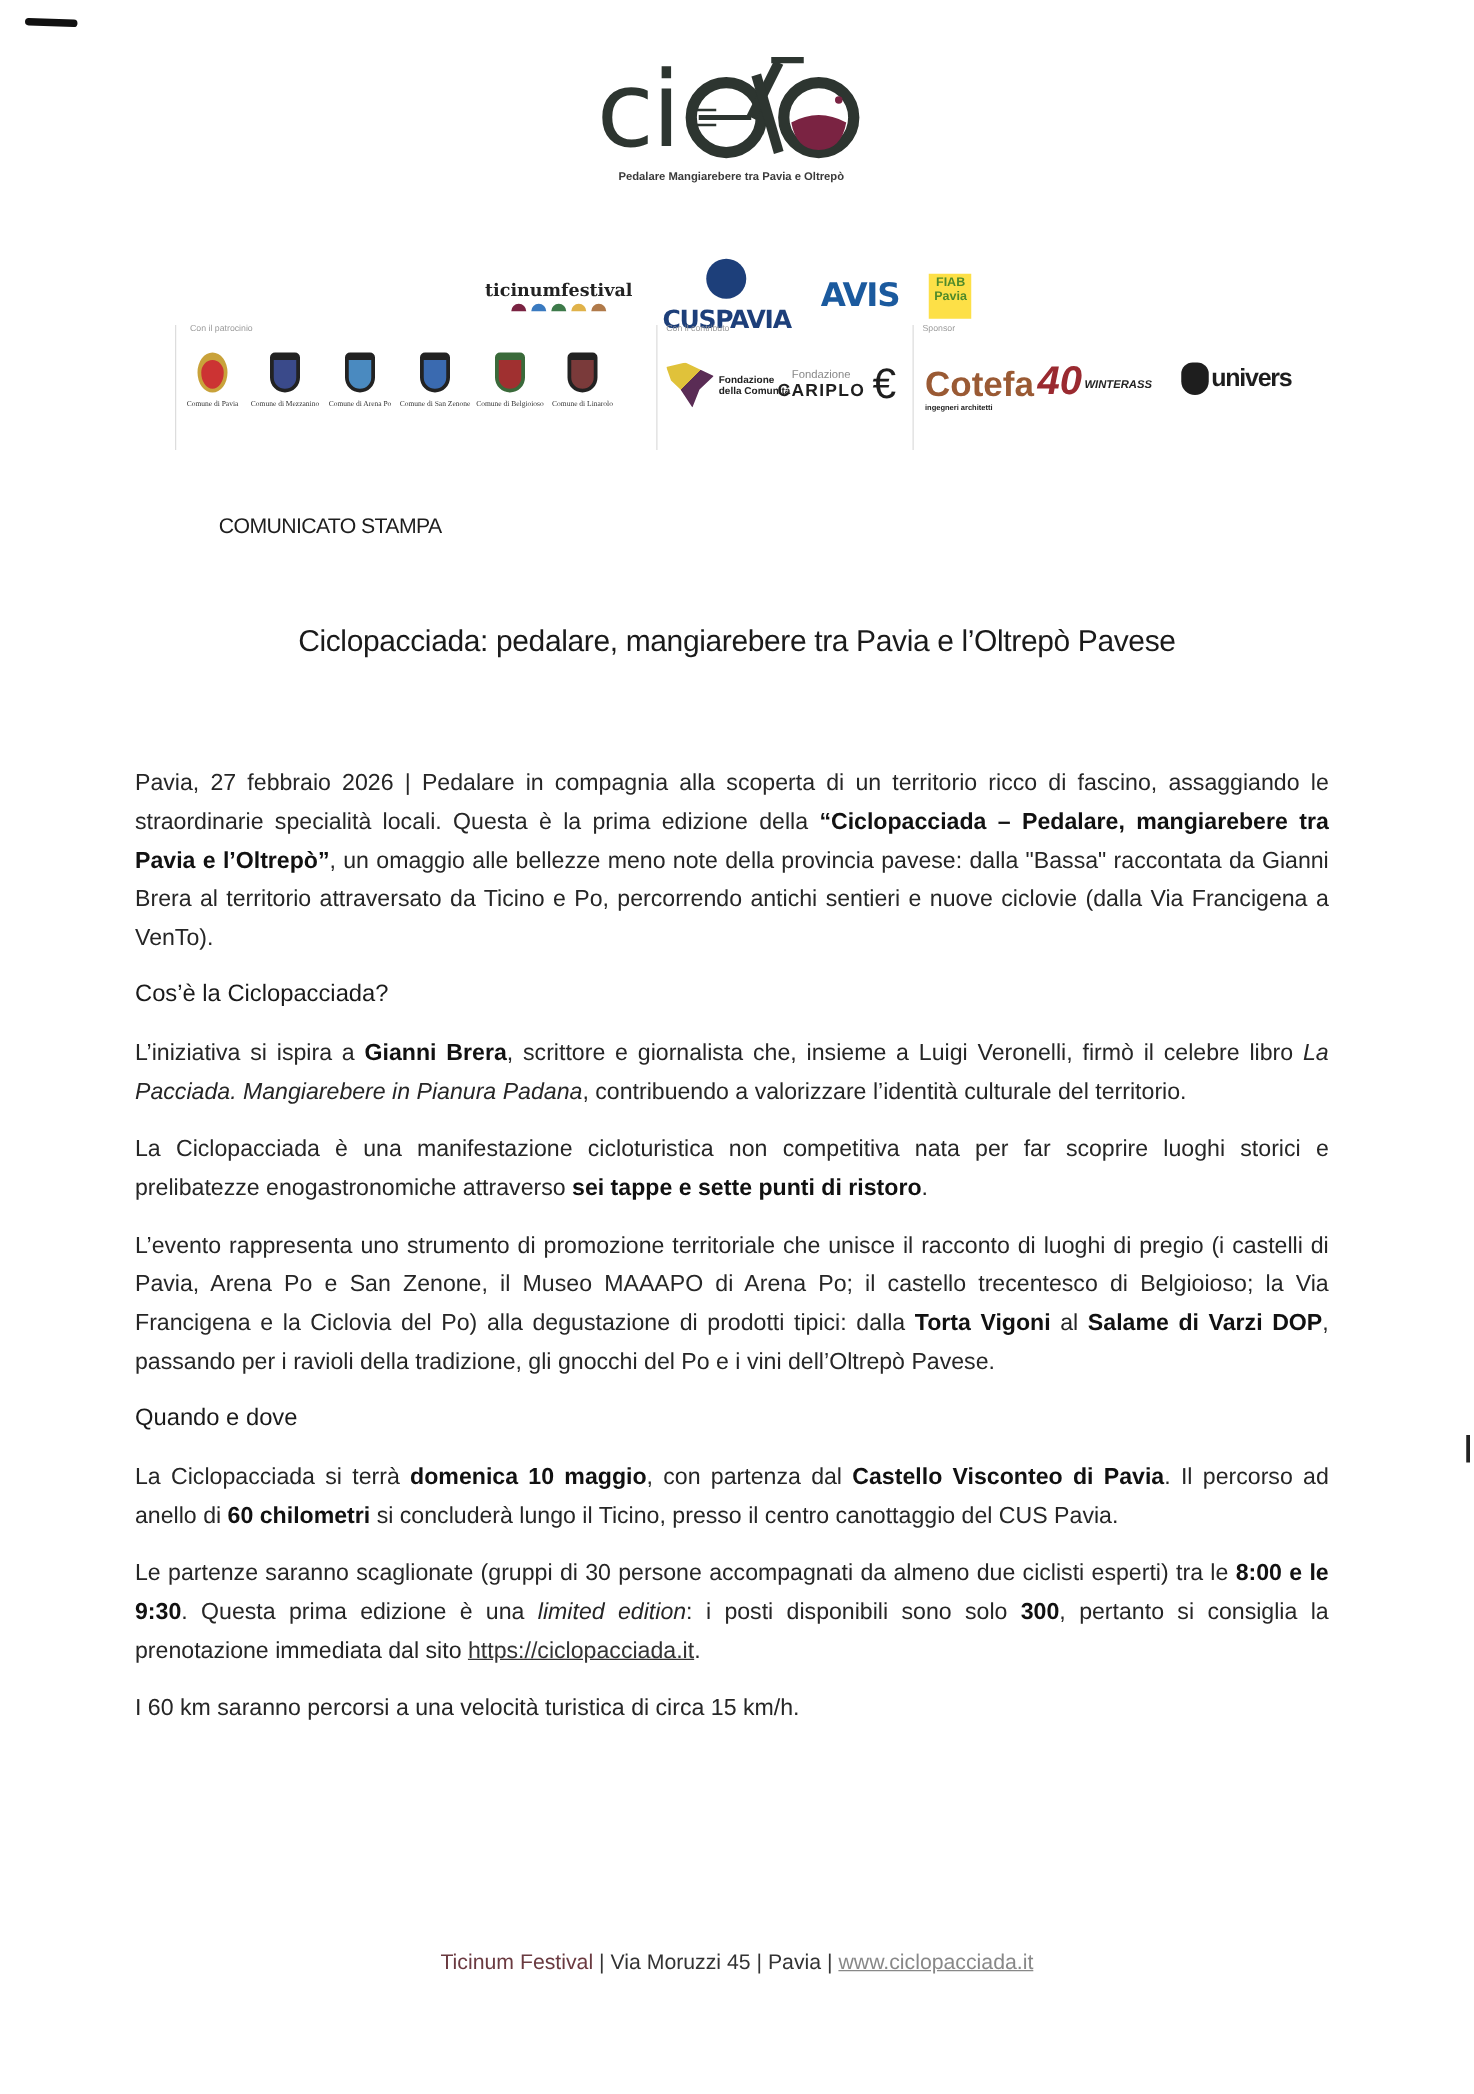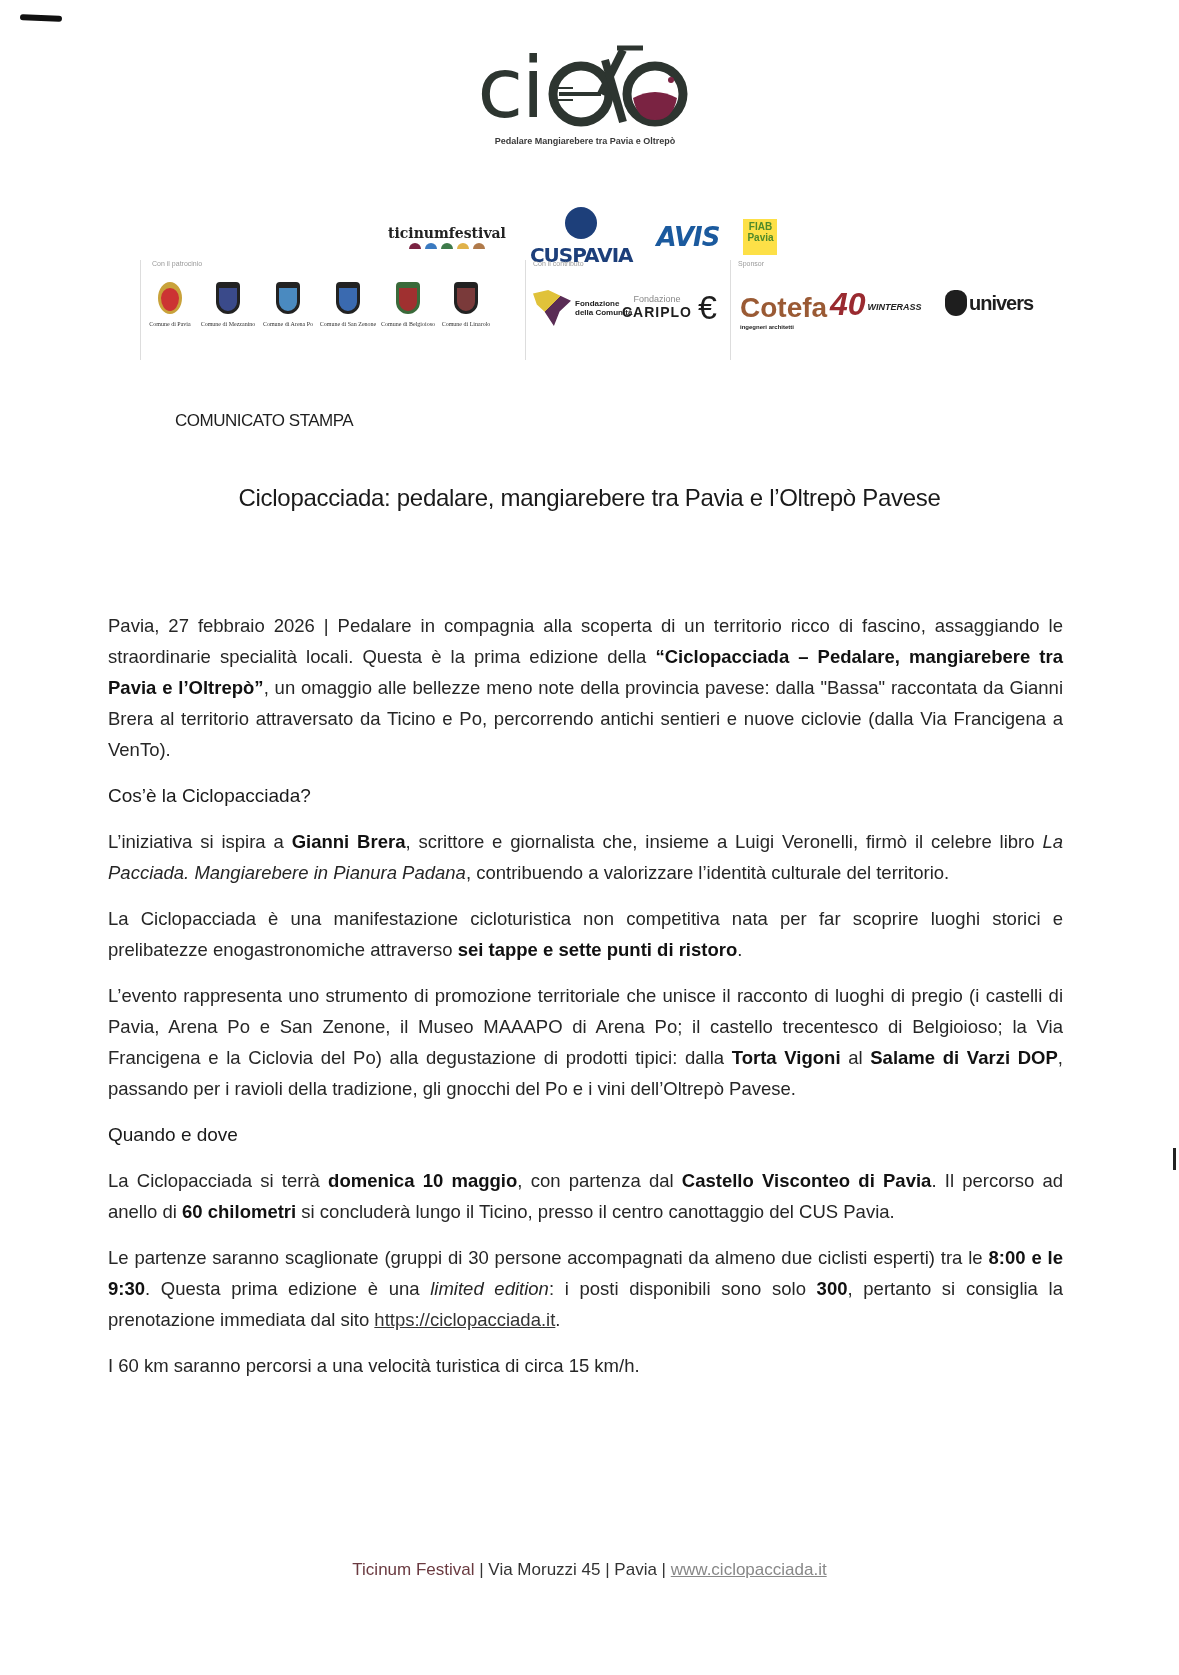--- a/index.html
+++ b/index.html
@@ -20,21 +20,21 @@
 
   
   .partners-top { position: absolute; top: 207px; left: 388px; display: flex; align-items: center; gap: 24px; }
   .ticinum { text-align: center; }
   .ticinum-text { font-family: "DejaVu Serif", serif; font-size: 14px; font-weight: bold; color: #222; }
   .ticinum-dots { display: flex; gap: 4px; justify-content: center; margin-top: 2px; }
   .ticinum-dots span { width: 12px; height: 6px; border-radius: 6px 6px 0 0; display: inline-block; }
   .cus { display: flex; align-items: center; gap: 4px; flex-direction: column; }
   .cus-circle { width: 32px; height: 32px; border-radius: 50%; background: #1d3f7a; }
   .cus-text { font-family: "DejaVu Sans", sans-serif; font-weight: bold; font-size: 20px; color: #1d3f7a; letter-spacing: -1px; }
-  .avis { font-family: "DejaVu Sans", sans-serif; font-weight: bold; font-style: italic; font-size: 26px; color: #1b5a9e; letter-spacing: -1px; }
+  .avis { font-family: "DejaVu Sans", sans-serif; font-weight: bold; font-size: 26px; color: #1b5a9e; letter-spacing: -1px; }
   .fiab { width: 34px; height: 36px; background: #fde047; color: #4f8a2a; font-weight: bold; font-size: 10px; text-align: center; line-height: 11px; padding-top: 2px; box-sizing: border-box; }
 
   
   .partners-bottom { position: absolute; top: 260px; left: 140px; width: 960px; height: 100px; }
   .group-label { position: absolute; font-size: 7px; color: #9a9a9a; }
   .vline { position: absolute; width: 1px; background: #ddd; top: 0; height: 100px; }
   .crest { position: absolute; top: 22px; width: 60px; text-align: center; }
   .crest-shield { width: 24px; height: 32px; margin: 0 auto; border-radius: 4px 4px 12px 12px; border: 3px solid #222; border-top-width: 6px; box-sizing: border-box; }
   .crest-label { font-family: "Liberation Serif", serif; font-size: 6px; color: #333; margin-top: 6px; line-height: 8px; }
   .fond-com { position: absolute; left: 393px; top: 30px; display: flex; align-items: center; gap: 4px; }
@@ -50,21 +50,21 @@
   .cotefa-sub { font-size: 6px; font-weight: bold; color: #222; }
   .winterass { position: absolute; left: 690px; top: 28px; display: flex; align-items: flex-end; gap: 2px; }
   .winterass-num { font-size: 32px; font-weight: bold; font-style: italic; color: #9a2a30; line-height: 1; }
   .winterass-text { font-size: 9px; font-weight: bold; font-style: italic; color: #222; padding-bottom: 8px; }
   .univers { position: absolute; left: 805px; top: 30px; display: flex; align-items: center; gap: 2px; }
   .univers-icon { width: 22px; height: 26px; background: #1e1e1e; border-radius: 10px 10px 12px 12px; }
   .univers-text { font-size: 20px; font-weight: bold; color: #1e1e1e; letter-spacing: -1px; }
 
   
   .comunicato { position: absolute; left: 175px; top: 411px; font-size: 17px; color: #1e1e1e; letter-spacing: -0.5px; }
-  .doc-title { position: absolute; left: 0; width: 1179px; top: 484px; text-align: center; font-size: 24px; color: #1a1a1a; letter-spacing: -0.3px; }
+  .doc-title { position: absolute; left: 0; width: 1179px; top: 500px; text-align: center; font-size: 24px; color: #1a1a1a; letter-spacing: -0.3px; }
   .content { position: absolute; left: 108px; top: 610px; width: 955px; font-size: 18.5px; line-height: 31px; color: #262626; }
   .content p { margin: 0 0 15px 0; text-align: justify; }
   .content h3 { margin: 0 0 15px 0; font-size: 19px; font-weight: normal; color: #1a1a1a; }
   .content b { font-weight: bold; color: #111; }
   .content .link { text-decoration: underline; color: #333; }
   .footer { position: absolute; left: 0; width: 1179px; top: 1560px; text-align: center; font-size: 17px; color: #333; }
   .footer .first { color: #6a3a40; }
   .footer .web { text-decoration: underline; color: #888; margin-top: 48px; }
 </style>
 </head>

